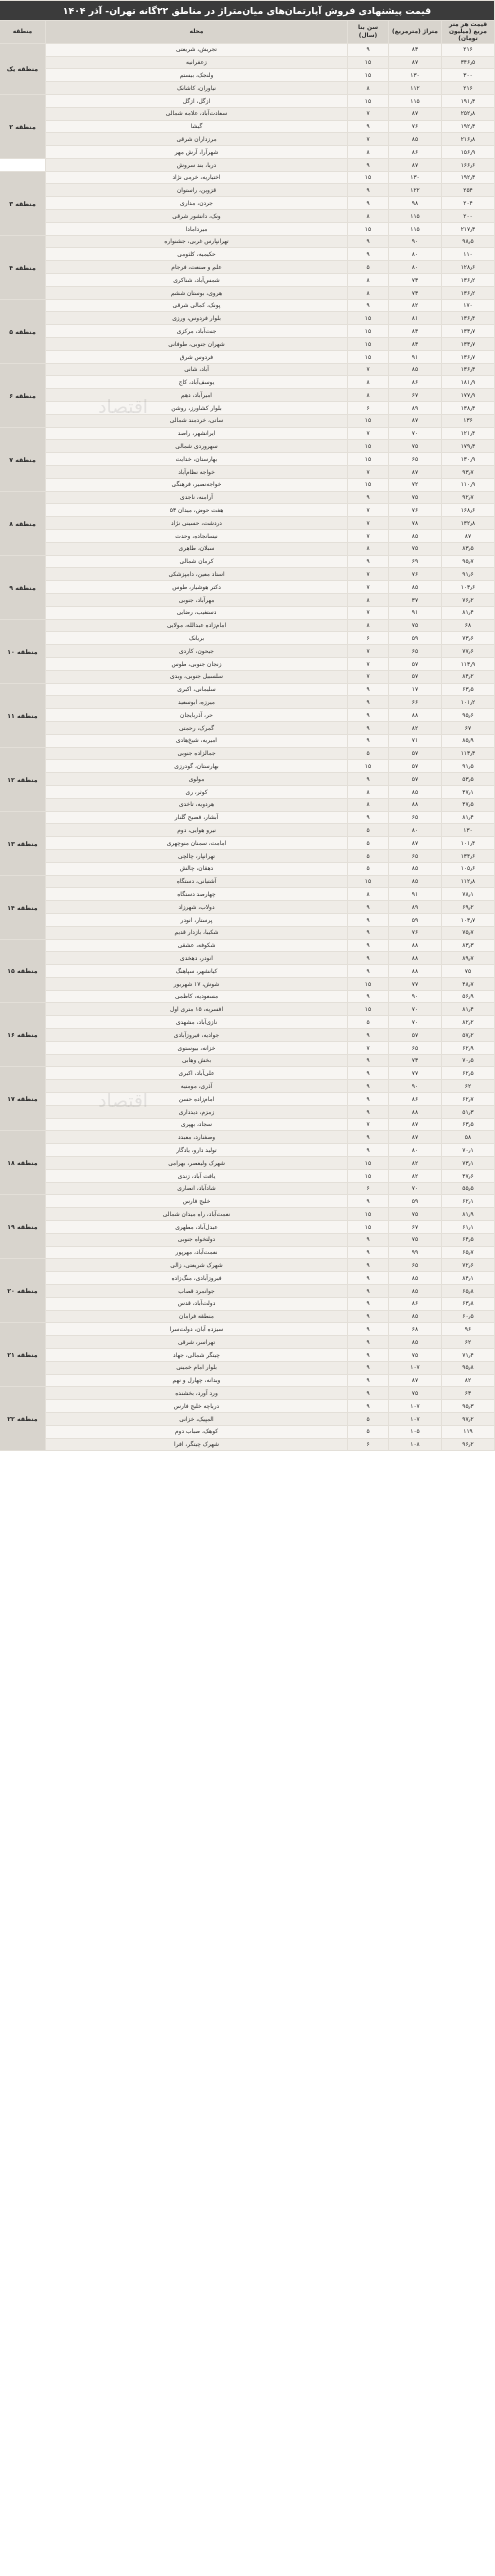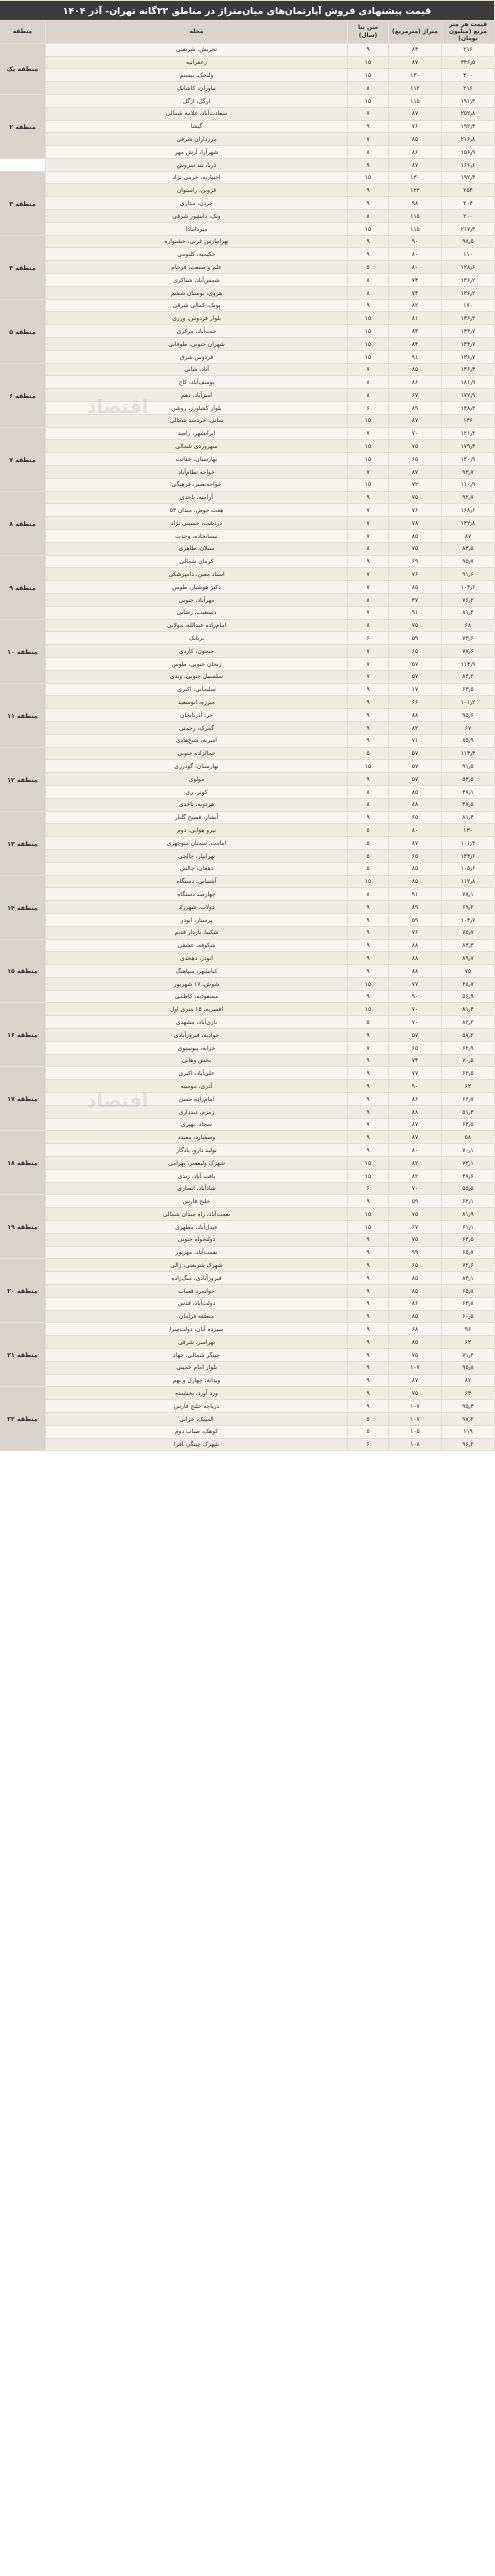--- a/index.html
+++ b/index.html
@@ -70,21 +70,21 @@
   col.c-price { width: 53px; }
   col.c-area  { width: 53px; }
   col.c-age   { width: 41px; }
   col.c-name  { width: 302px; }
   col.c-zone  { width: 46px; }
   .wm {
     position: absolute;
     pointer-events: none;
     color: rgba(120,120,120,0.16);
     font-size: 18.6px;
-    font-weight: bold;
+    font-weight: normal;
     letter-spacing: 0.6px;
   }
   #wrap { position: relative; width: 495px; }
 </style>
 </head>
 <body>
 
 <div id="wrap">
 <div id="sheet">
   <table class="price-table">

